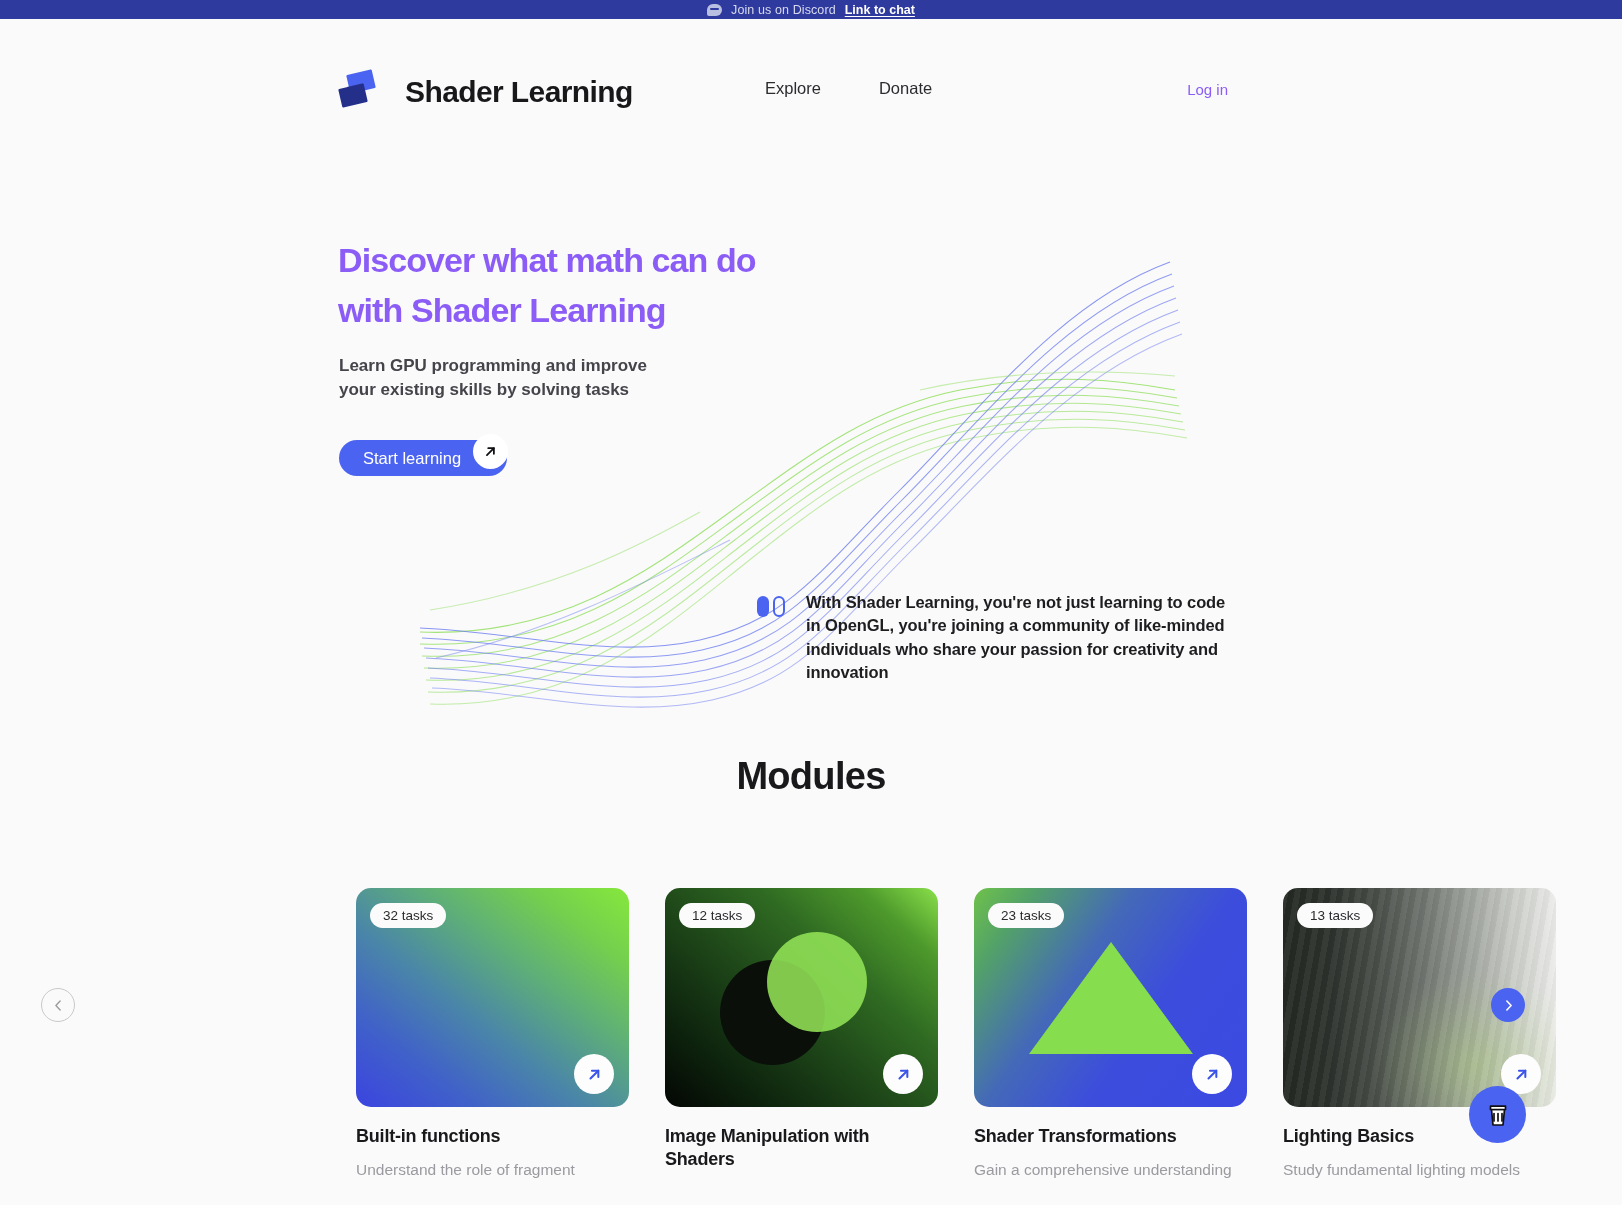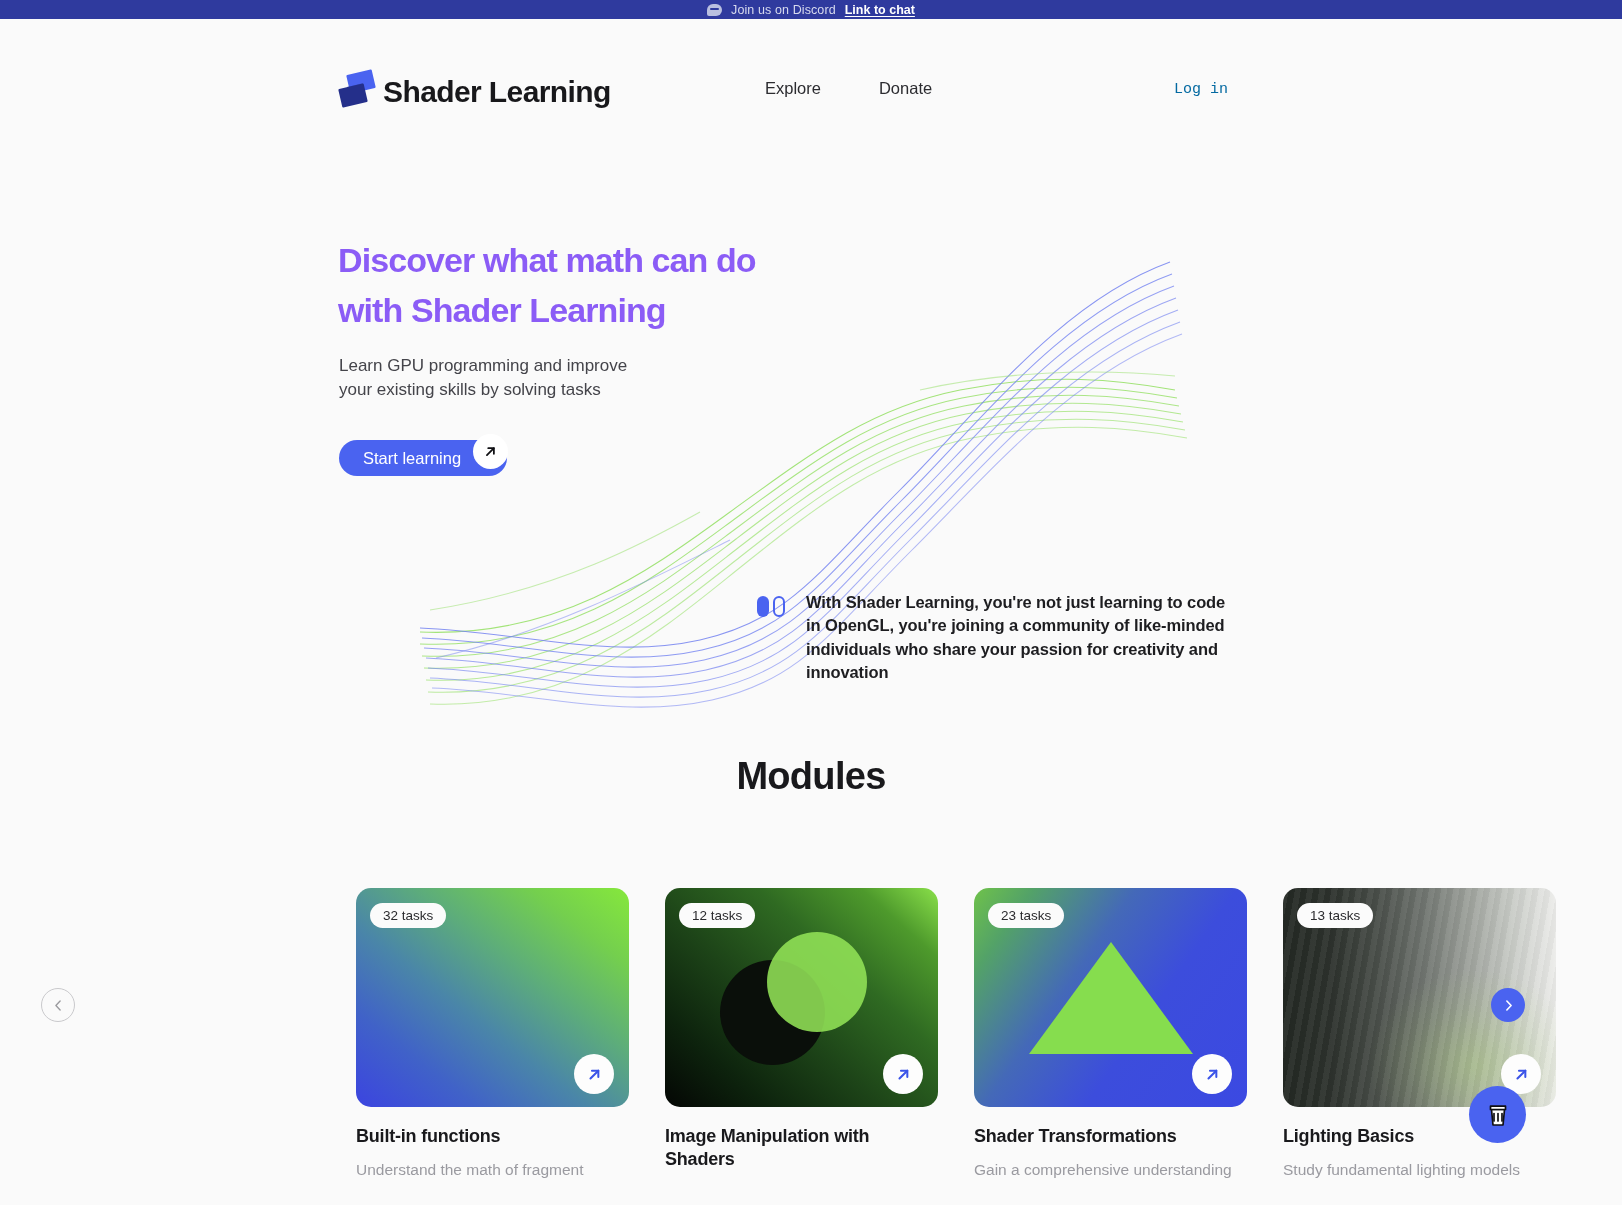--- a/index.html
+++ b/index.html
@@ -31,21 +31,21 @@
   .discord-bar .dc-link {
     color:#ffffff; font-weight:bold; text-decoration:underline; text-underline-offset:2px;
     cursor:pointer; font-size:12.5px;
   }
 
   
   .header {
     position:absolute; top:19px; left:0; width:1622px; height:90px;
   }
   .brand {
-    position:absolute; left:339px; top:52px; display:flex; align-items:center; gap:10px;
+    position:absolute; left:339px; top:52px; display:flex; align-items:center; gap:32px;
     cursor:pointer;
   }
   .logo { position:relative; width:34px; height:42px; }
   .logo .sq1 {
     position:absolute; left:9px; top:1px; width:26px; height:19px;
     background:#4a63f0; transform:rotate(-13deg); border-radius:1px;
   }
   .logo .sq2 {
     position:absolute; left:1px; top:15px; width:26px; height:19px;
     background:#242f8a; transform:rotate(-13deg); border-radius:1px;
@@ -57,32 +57,32 @@
   .brand-name { font-size:30px; font-weight:bold; letter-spacing:-0.6px; color:#18181b; }
 
   .nav {
     position:absolute; left:765px; top:60px; display:flex; gap:58px;
     font-size:16.5px; color:#2c2c30;
   }
   .nav span { cursor:pointer; }
 
   .auth { position:absolute; right:394px; top:62px; }
   .login-link {
-    position:absolute; right:0; top:0; font-size:15px; color:#0369a1; cursor:pointer; white-space:nowrap;font-family:Liberation Mono, monospace;
+    position:absolute; right:0; top:0; font-size:15px; color:#8b5cf6; cursor:pointer; white-space:nowrap;
   }
 
   
   .hero-title {
     position:absolute; left:338px; top:235px;
     font-size:34px; line-height:50px; font-weight:bold;
     letter-spacing:-0.9px; color:#8b5cf6; width:560px;
   }
   .hero-sub {
     position:absolute; left:339px; top:354px;
-    font-size:17px; line-height:24px; color:#44444a; width:330px;
+    font-size:17px; line-height:24px; color:#44444a; width:330px;font-weight:bold;
   }
   .start-btn {
     position:absolute; left:339px; top:440px;
     background:#4a63f0; border:none; border-radius:26px;
     height:36px; padding:0 46px 0 24px;
     color:#fff; font-size:16.5px; cursor:pointer;
     display:flex; align-items:center;
   }
   .start-btn .circ {
     position:absolute; right:-1px; top:-6px; width:35px; height:35px;
@@ -280,21 +280,21 @@
         <div class="thumb g1">
           <span class="badge">32 tasks</span>
           <span class="go-circ">
             <svg viewBox="0 0 16 16" fill="none" stroke="#3a53e8" stroke-width="1.9" stroke-linecap="round" stroke-linejoin="round">
               <path d="M4.2 11.8 L11.6 4.4"></path>
                 <path d="M5.6 4.4 H11.6 V10.4"></path>
               </svg>
           </span>
         </div>
         <div class="card-title">Built-in functions</div>
-        <div class="card-desc">Understand the math of fragment</div>
+        <div class="card-desc">Understand the role of fragment</div>
       </div>
 
       <div class="card">
         <div class="thumb g2">
           <span class="c2-dark"></span>
           <span class="c2-light"></span>
           <span class="badge">12 tasks</span>
           <span class="go-circ">
             <svg viewBox="0 0 16 16" fill="none" stroke="#3a53e8" stroke-width="1.9" stroke-linecap="round" stroke-linejoin="round">
               <path d="M4.2 11.8 L11.6 4.4"></path>

